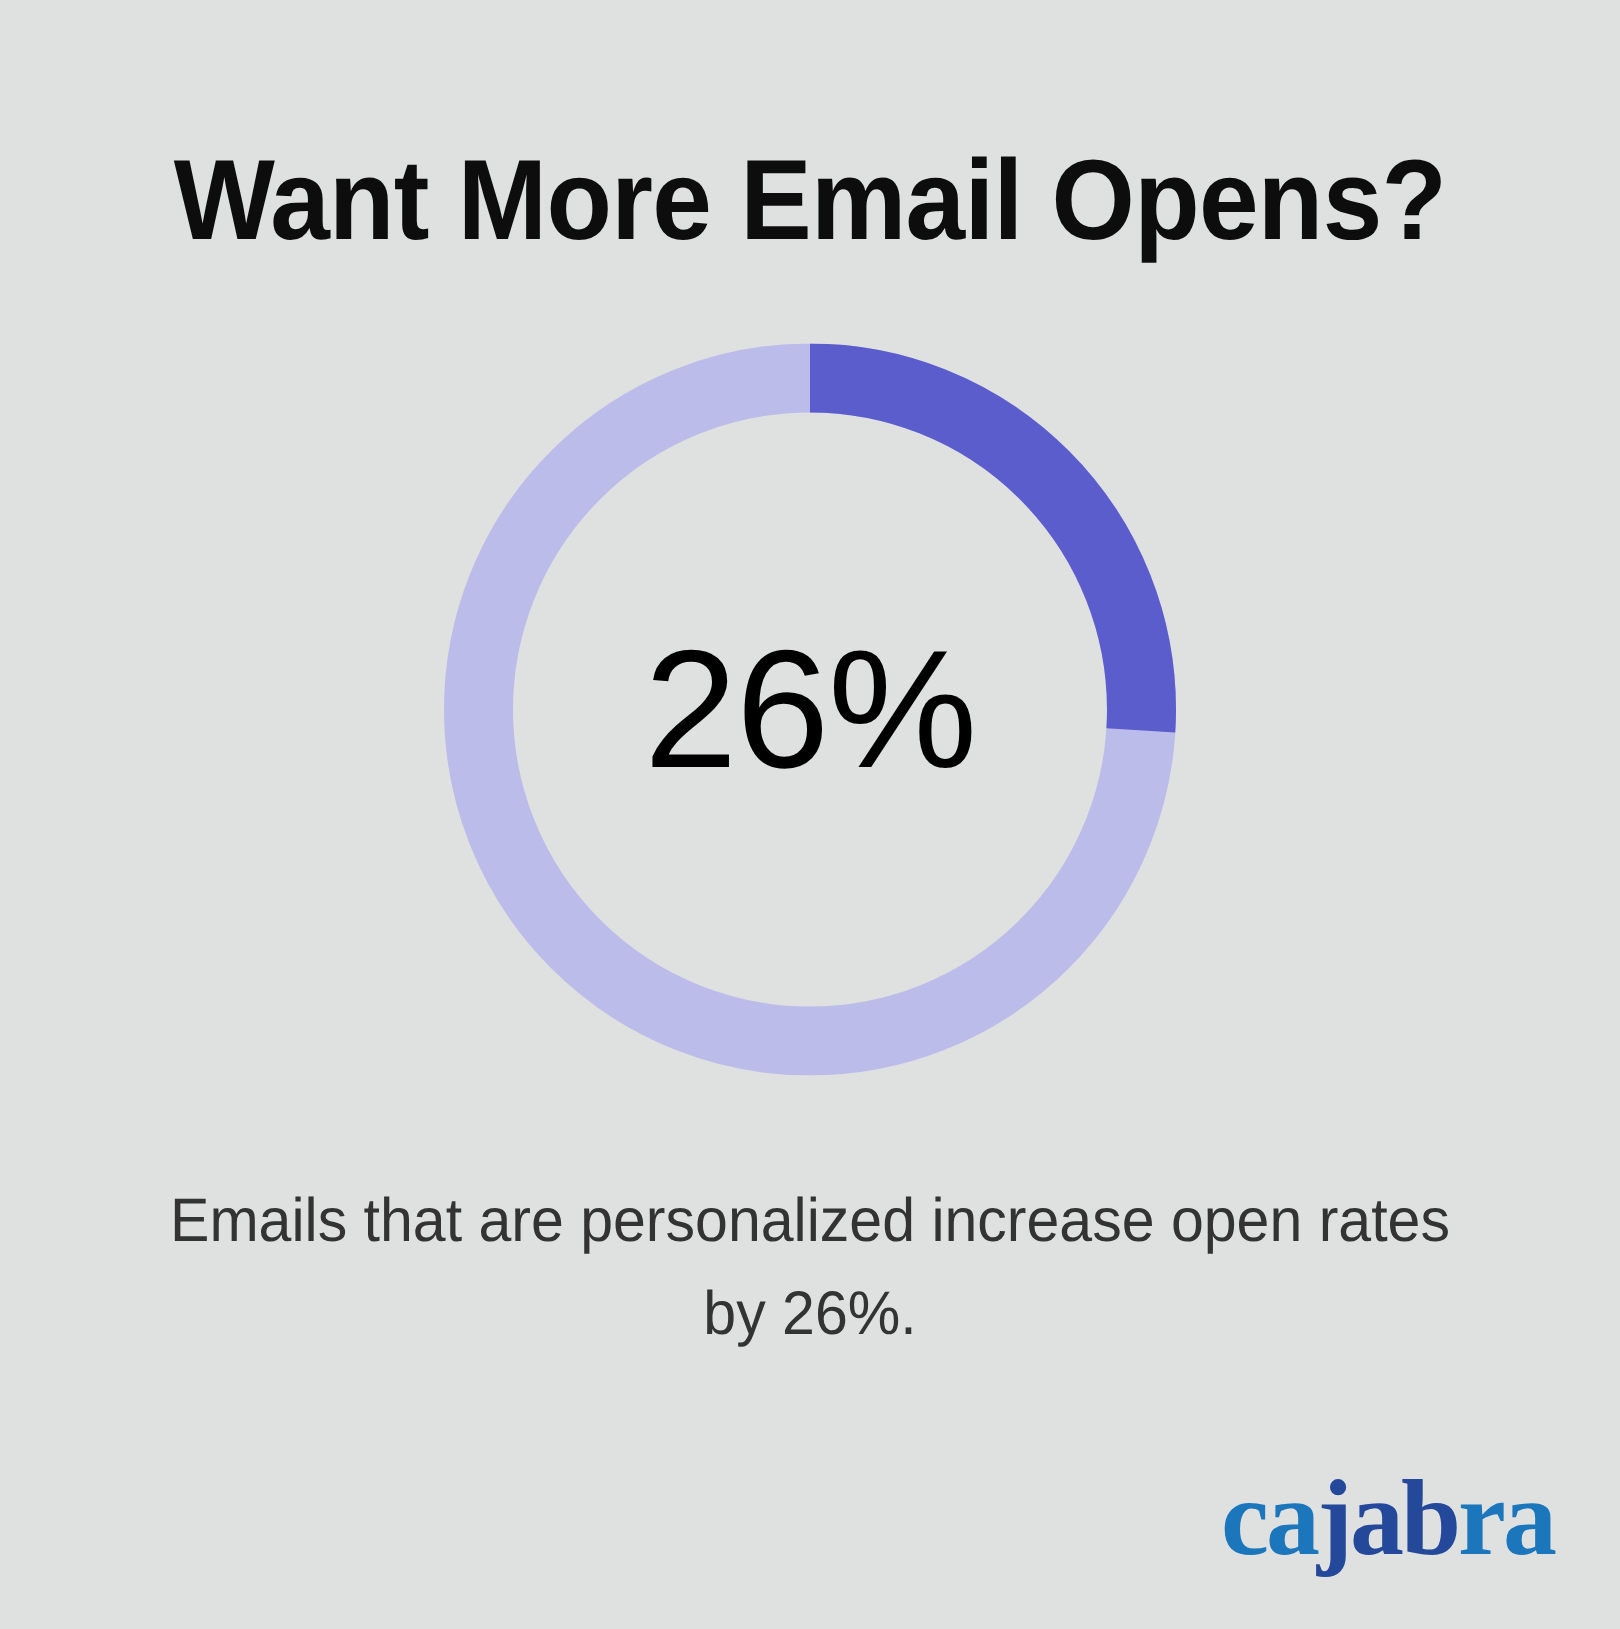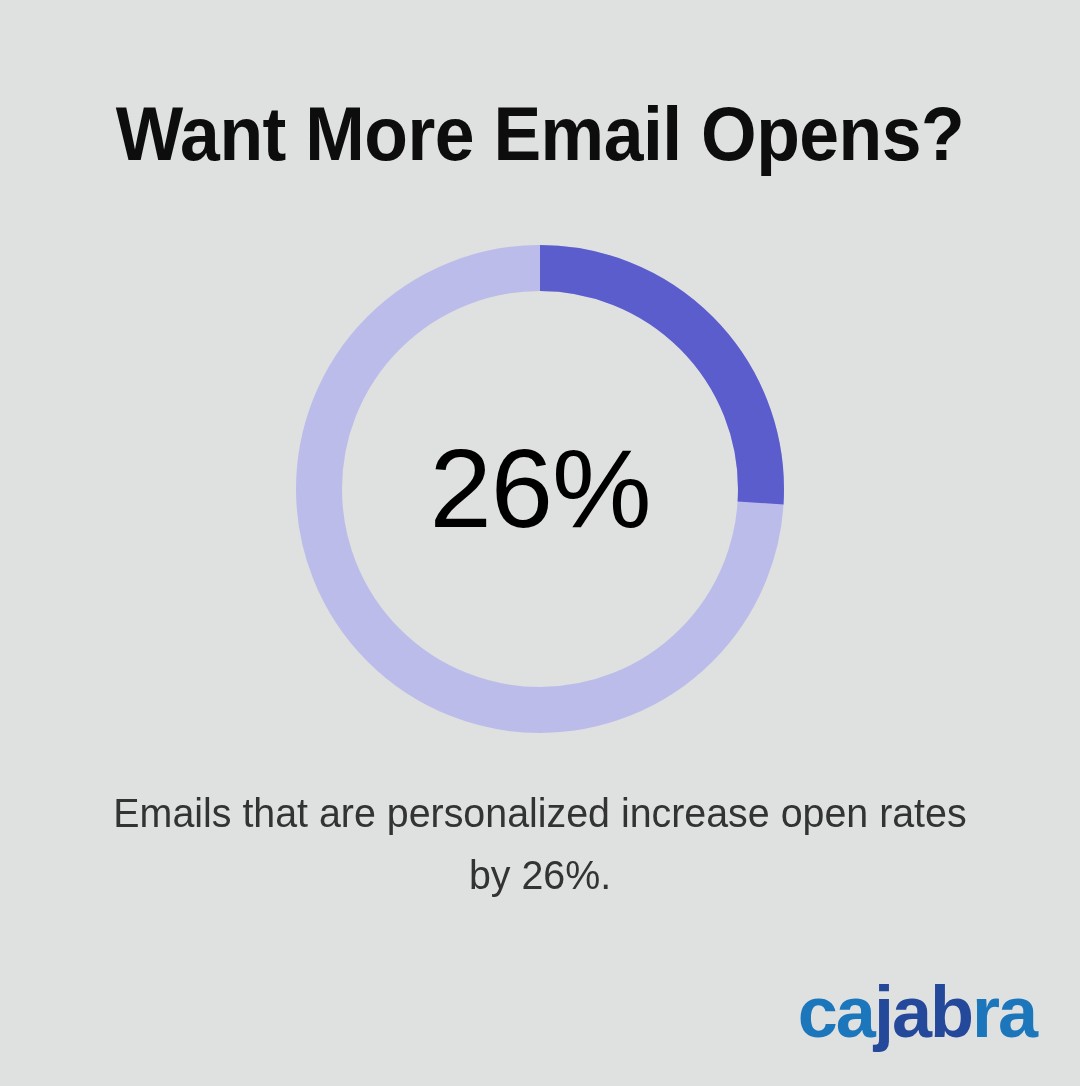--- a/index.html
+++ b/index.html
@@ -38,21 +38,21 @@
     color: #0d0d0d;
     transform: scaleX(0.94);
     transform-origin: center top;
     white-space: nowrap;
   }
 
   
   .donut-wrap {
     position: absolute;
     left: 296px;
-    top: 245px;
+    top: 229px;
     width: 488px;
     height: 488px;
   }
   .donut-svg {
     display: block;
     width: 488px;
     height: 488px;
   }
   .donut-center-label {
     position: absolute;
@@ -85,21 +85,21 @@
     color: #333333;
     transform: scaleX(0.96);
     transform-origin: center top;
   }
 
   
   .logo {
     position: absolute;
     right: 44px;
     bottom: 38px;
-    font-family: Liberation Sans, sans-serif;
+    font-family: Liberation Serif, serif;
     font-weight: bold;
     font-size: 72px;
     line-height: 1;
     letter-spacing: -2px;
     white-space: nowrap;
   }
   .logo span { display: inline; }
 </style>
 </head>
 <body style="background: rgb(223, 224, 224);">

